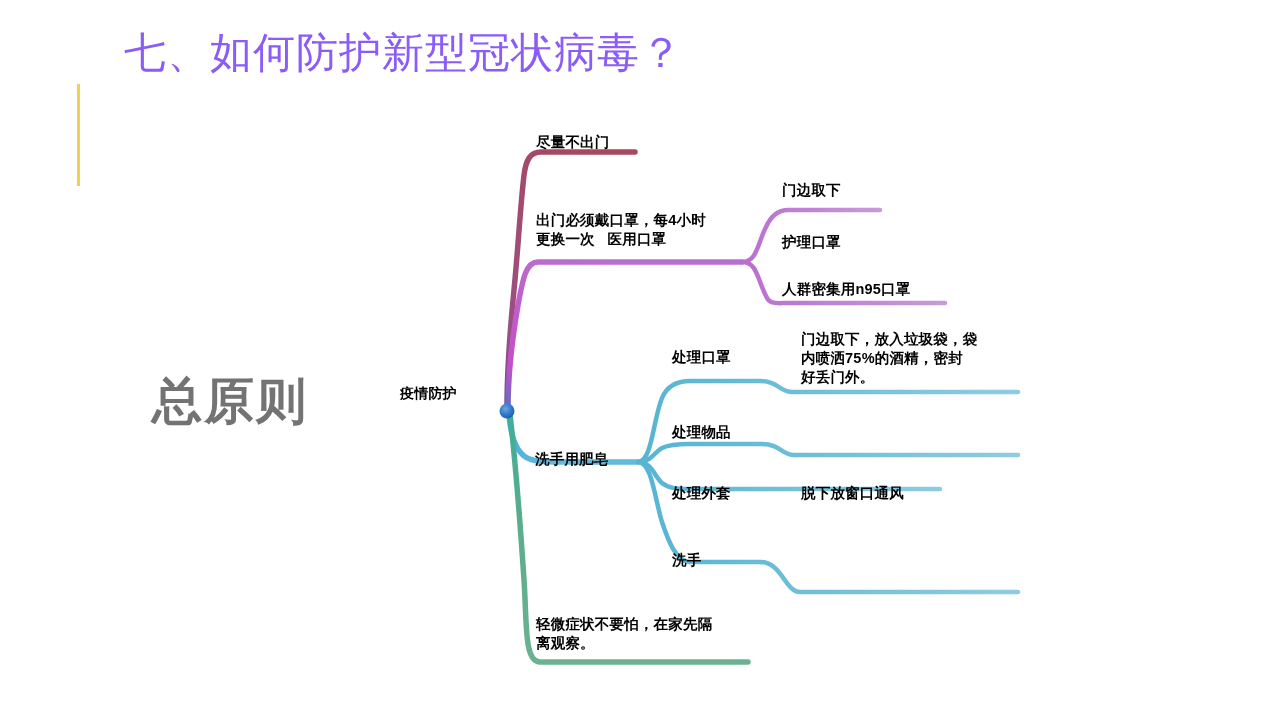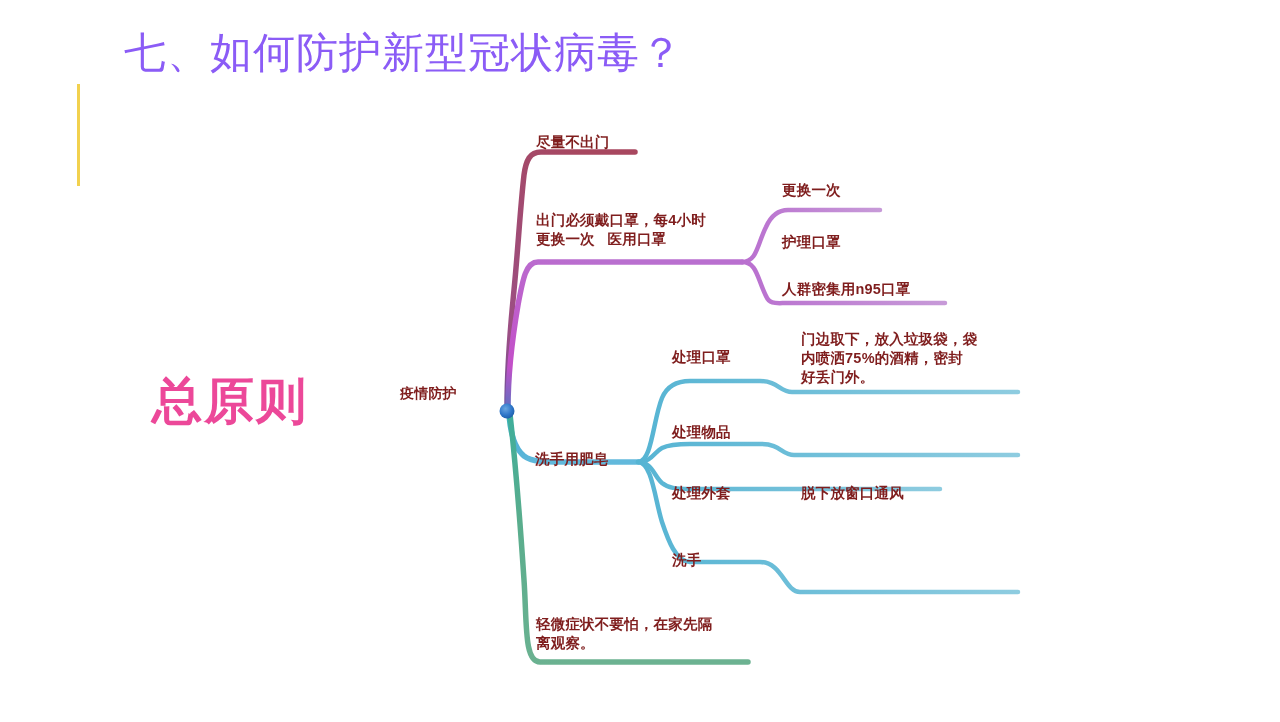--- a/index.html
+++ b/index.html
@@ -22,32 +22,32 @@
     position:absolute;left:124px;top:28px;
     font-size:42px;line-height:1.2;
     color:#8b5cf6;
     font-weight:500;
     letter-spacing:1px;
     white-space:nowrap;
   }
   .big-red{
     position:absolute;left:152px;top:374px;
     font-size:50px;line-height:1.1;
-    color:#ec4899;
+    color:#737373;
     font-weight:700;
     letter-spacing:2px;
     white-space:nowrap;
   }
   #mm{
     position:absolute;left:0;top:0;width:1280px;height:722px;
     pointer-events:none;
   }
   .lbl{
     position:absolute;
-    color:#7f1d1d;
+    color:#000000;
     font-size:14.5px;
     line-height:19px;
     font-weight:700;
     white-space:pre;
     letter-spacing:.2px;
   }
   .lbl.root{font-size:14px;}
 </style>
 </head>
 <body>
@@ -138,21 +138,21 @@
     </g>
   </svg>
 
   <div class="lbl root" style="left:400px;top:384px;font-family:Liberation Serif, serif;">疫情防护</div>
 
   <div class="lbl" style="left:536px;top:133px;">尽量不出门</div>
 
   <div class="lbl" style="left:536px;top:211px;">出门必须戴口罩，每4小时
 更换一次   医用口罩</div>
 
-  <div class="lbl" style="left:782px;top:181px;">更换一次</div>
+  <div class="lbl" style="left:782px;top:181px;">门边取下</div>
 
   <div class="lbl" style="left:782px;top:233px;">护理口罩</div>
 
   <div class="lbl" style="left:782px;top:280px;">人群密集用n95口罩</div>
 
   <div class="lbl" style="left:535px;top:450px;">洗手用肥皂</div>
 
   <div class="lbl" style="left:672px;top:348px;">处理口罩</div>
   <div class="lbl" style="left:801px;top:330px;">门边取下，放入垃圾袋，袋
 内喷洒75%的酒精，密封

